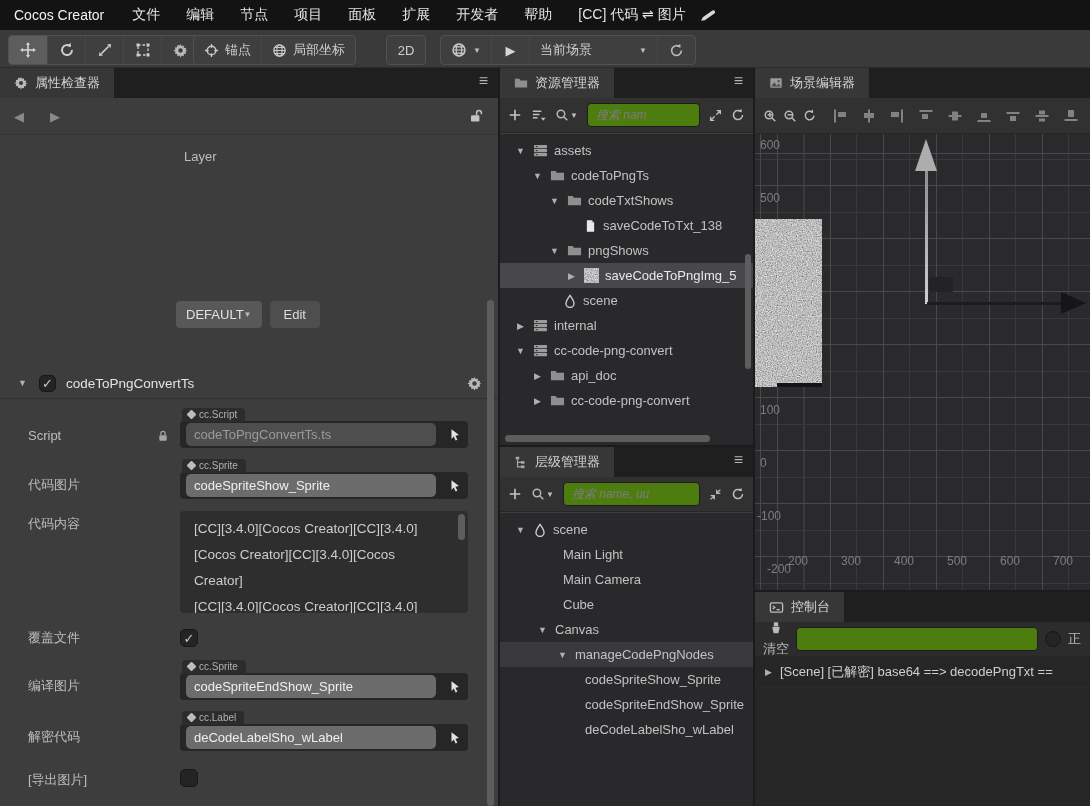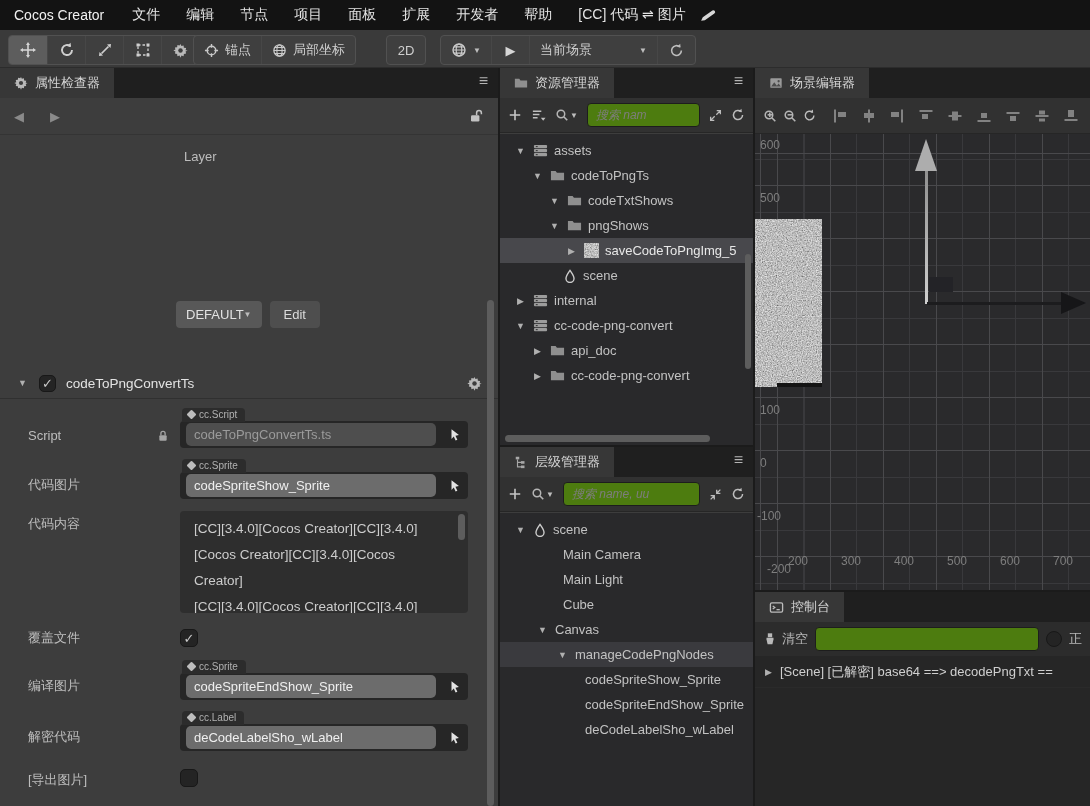--- a/index.html
+++ b/index.html
@@ -494,20 +494,27 @@
         </svg>
         <span class="tlabel">codeToPngTs</span>
       </div>
     <div class="trow" style="padding-left:48px;">
         <span class="exp">▼</span>
         <svg class="ic" width="15" height="15">
           <use href="#sy-folder"></use>
         </svg>
         <span class="tlabel">codeTxtShows</span>
       </div>
+    <div class="trow" style="padding-left:65px;">
+        <span class="exp"></span>
+        <svg class="ic" width="13" height="14">
+          <use href="#sy-file"></use>
+        </svg>
+        <span class="tlabel">saveCodeToTxt_138</span>
+      </div>
     <div class="trow" style="padding-left:48px;">
         <span class="exp">▼</span>
         <svg class="ic" width="15" height="15">
           <use href="#sy-folder"></use>
         </svg>
         <span class="tlabel">pngShows</span>
       </div>
     <div class="trow selected" style="padding-left:65px;">
         <span class="exp">▶</span>
         <svg class="ic" width="15" height="15">
@@ -585,24 +592,24 @@
   </div>
   <div class="tree" style="top:66px;">
     <div class="trow" style="padding-left:14px;">
         <span class="exp">▼</span>
         <svg class="ic" width="14" height="14">
           <use href="#sy-drop"></use>
         </svg>
         <span class="tlabel">scene</span>
       </div>
     <div class="trow" style="padding-left:63px;">
+        <span class="tlabel">Main Light</span>
+      </div>
+    <div class="trow" style="padding-left:63px;">
         <span class="tlabel">Main Camera</span>
-      </div>
-    <div class="trow" style="padding-left:63px;">
-        <span class="tlabel">Main Light</span>
       </div>
     <div class="trow" style="padding-left:63px;">
         <span class="tlabel">Cube</span>
       </div>
     <div class="trow" style="padding-left:36px;">
         <span class="exp">▼</span>
         <span class="tlabel">Canvas</span>
       </div>
     <div class="trow hl" style="padding-left:56px;">
         <span class="exp">▼</span>
@@ -729,21 +736,21 @@
 <div class="panel" style="left:755px;top:592px;width:335px;height:214px;background:#262626;">
   <div class="tabbar">
     <div class="tab">
       <svg class="ic" width="15" height="15">
           <use href="#sy-terminal"></use>
         </svg>
       <span>控制台</span>
     </div>
   </div>
   <div class="ptool" style="background:#2c2c2c;gap:7px;">
-    <span style="display:flex;align-items:center;gap:5px;">
+    <span style="display:flex;align-items:center;gap:5px;flex-direction:column;">
       <svg class="ic" width="14" height="14">
           <use href="#sy-brush"></use>
         </svg>
       <span>清空</span>
     </span>
     <input class="pin" style="max-width: 242px;">
     <span class="cb" style="width:16px;height:16px;border-radius:8px;"></span>
     <span style="white-space:nowrap;">正</span>
   </div>
   <div class="logrow">

